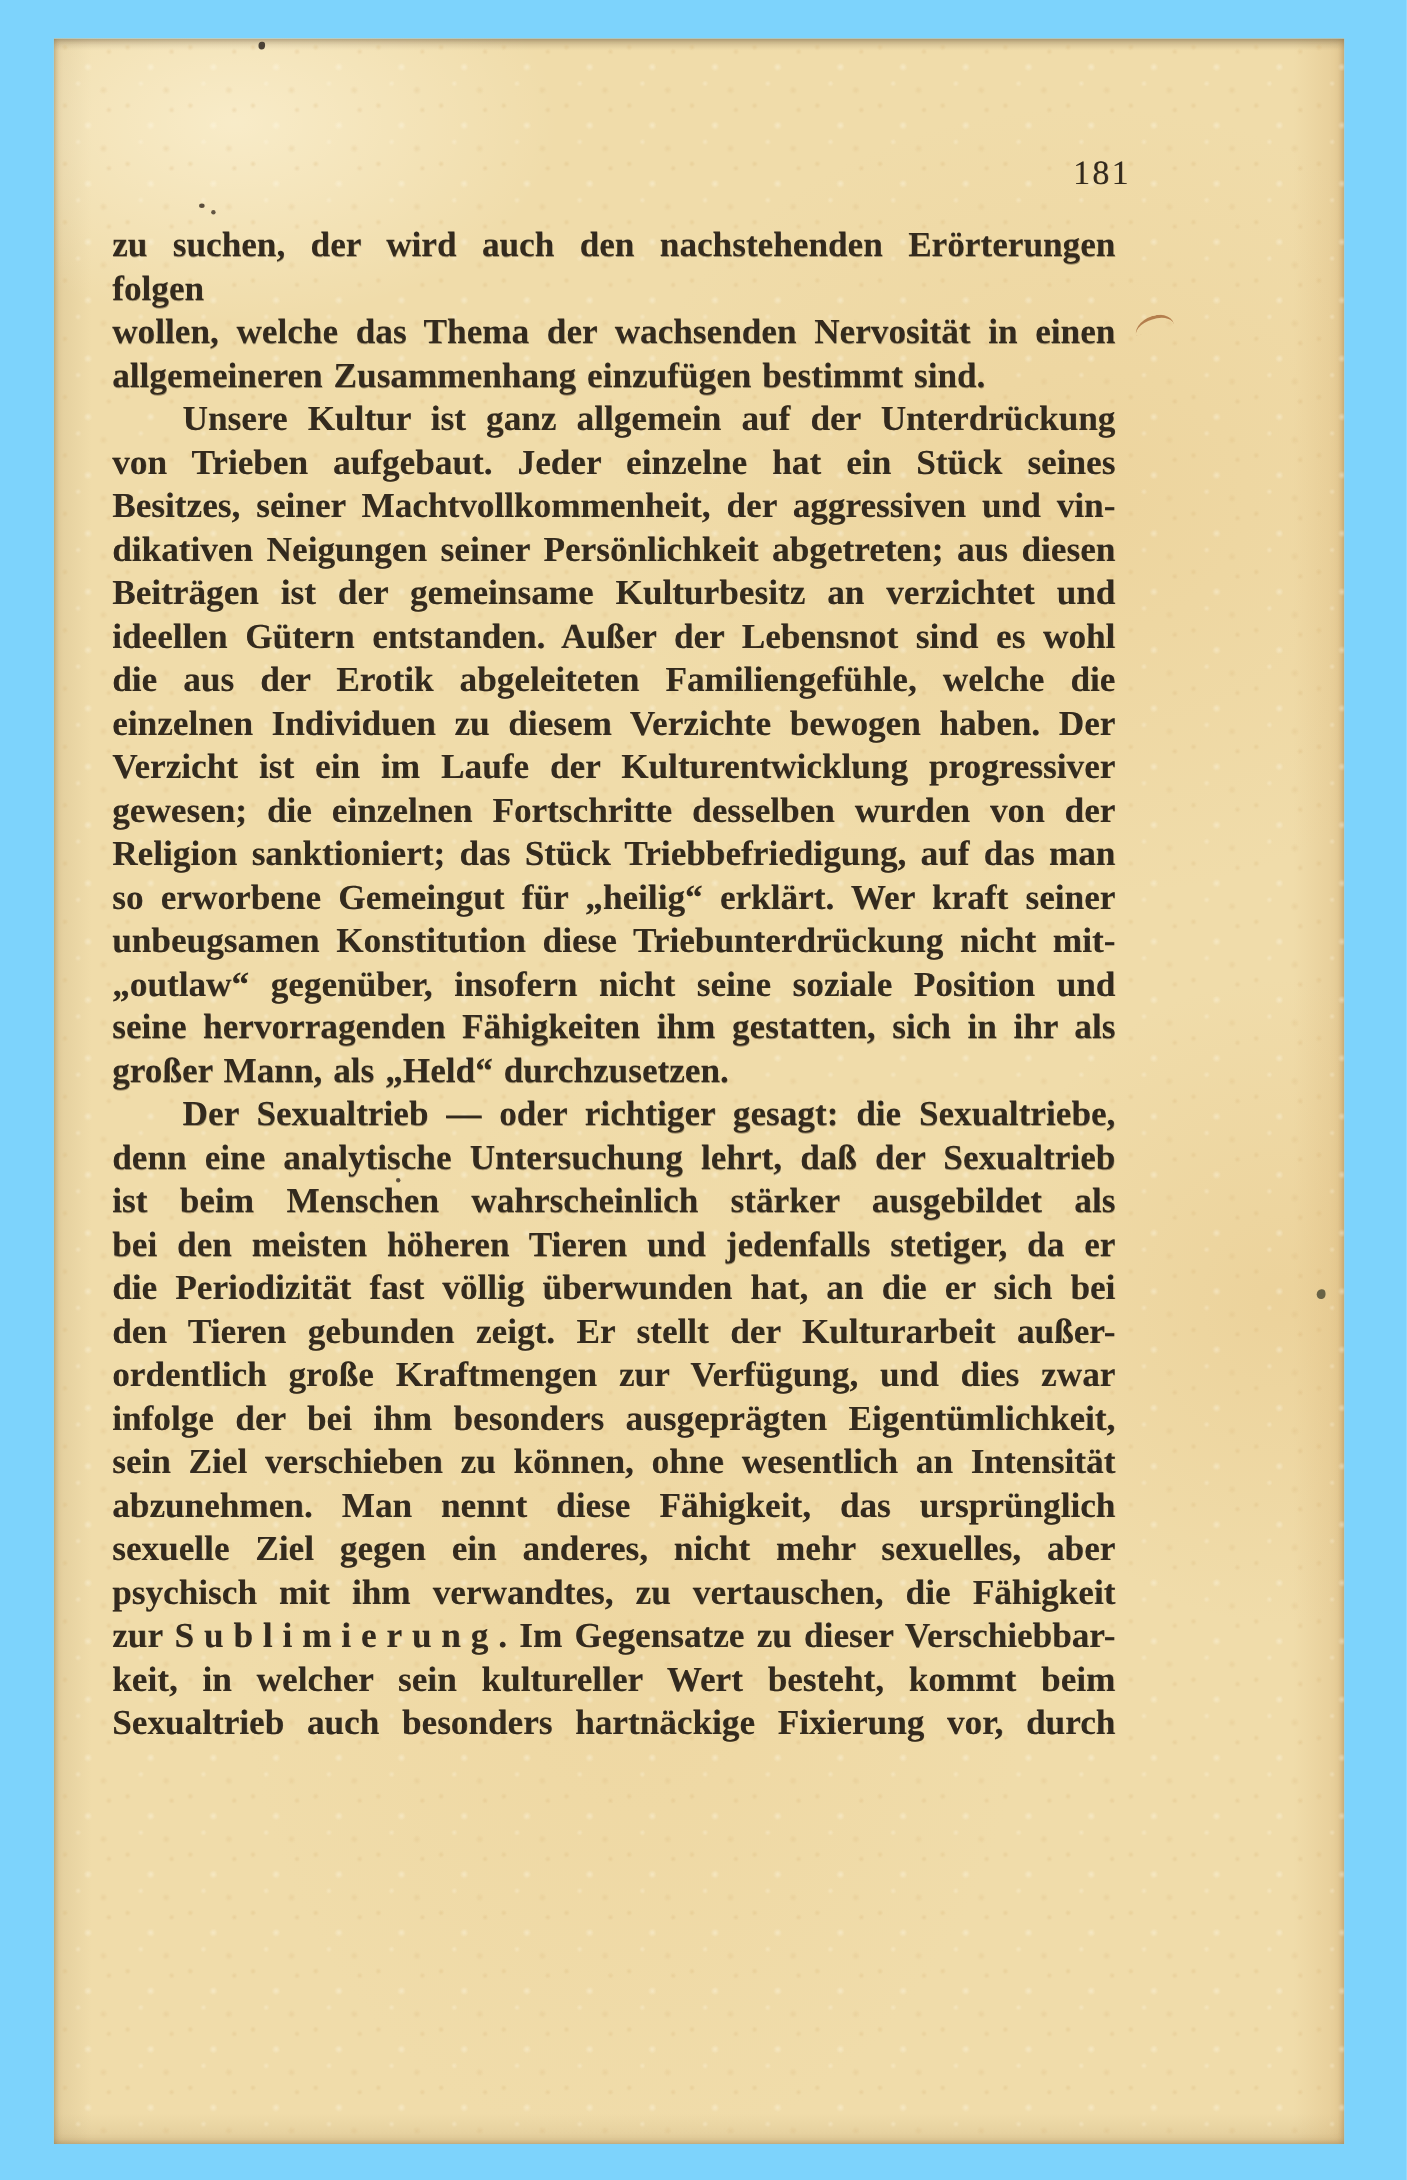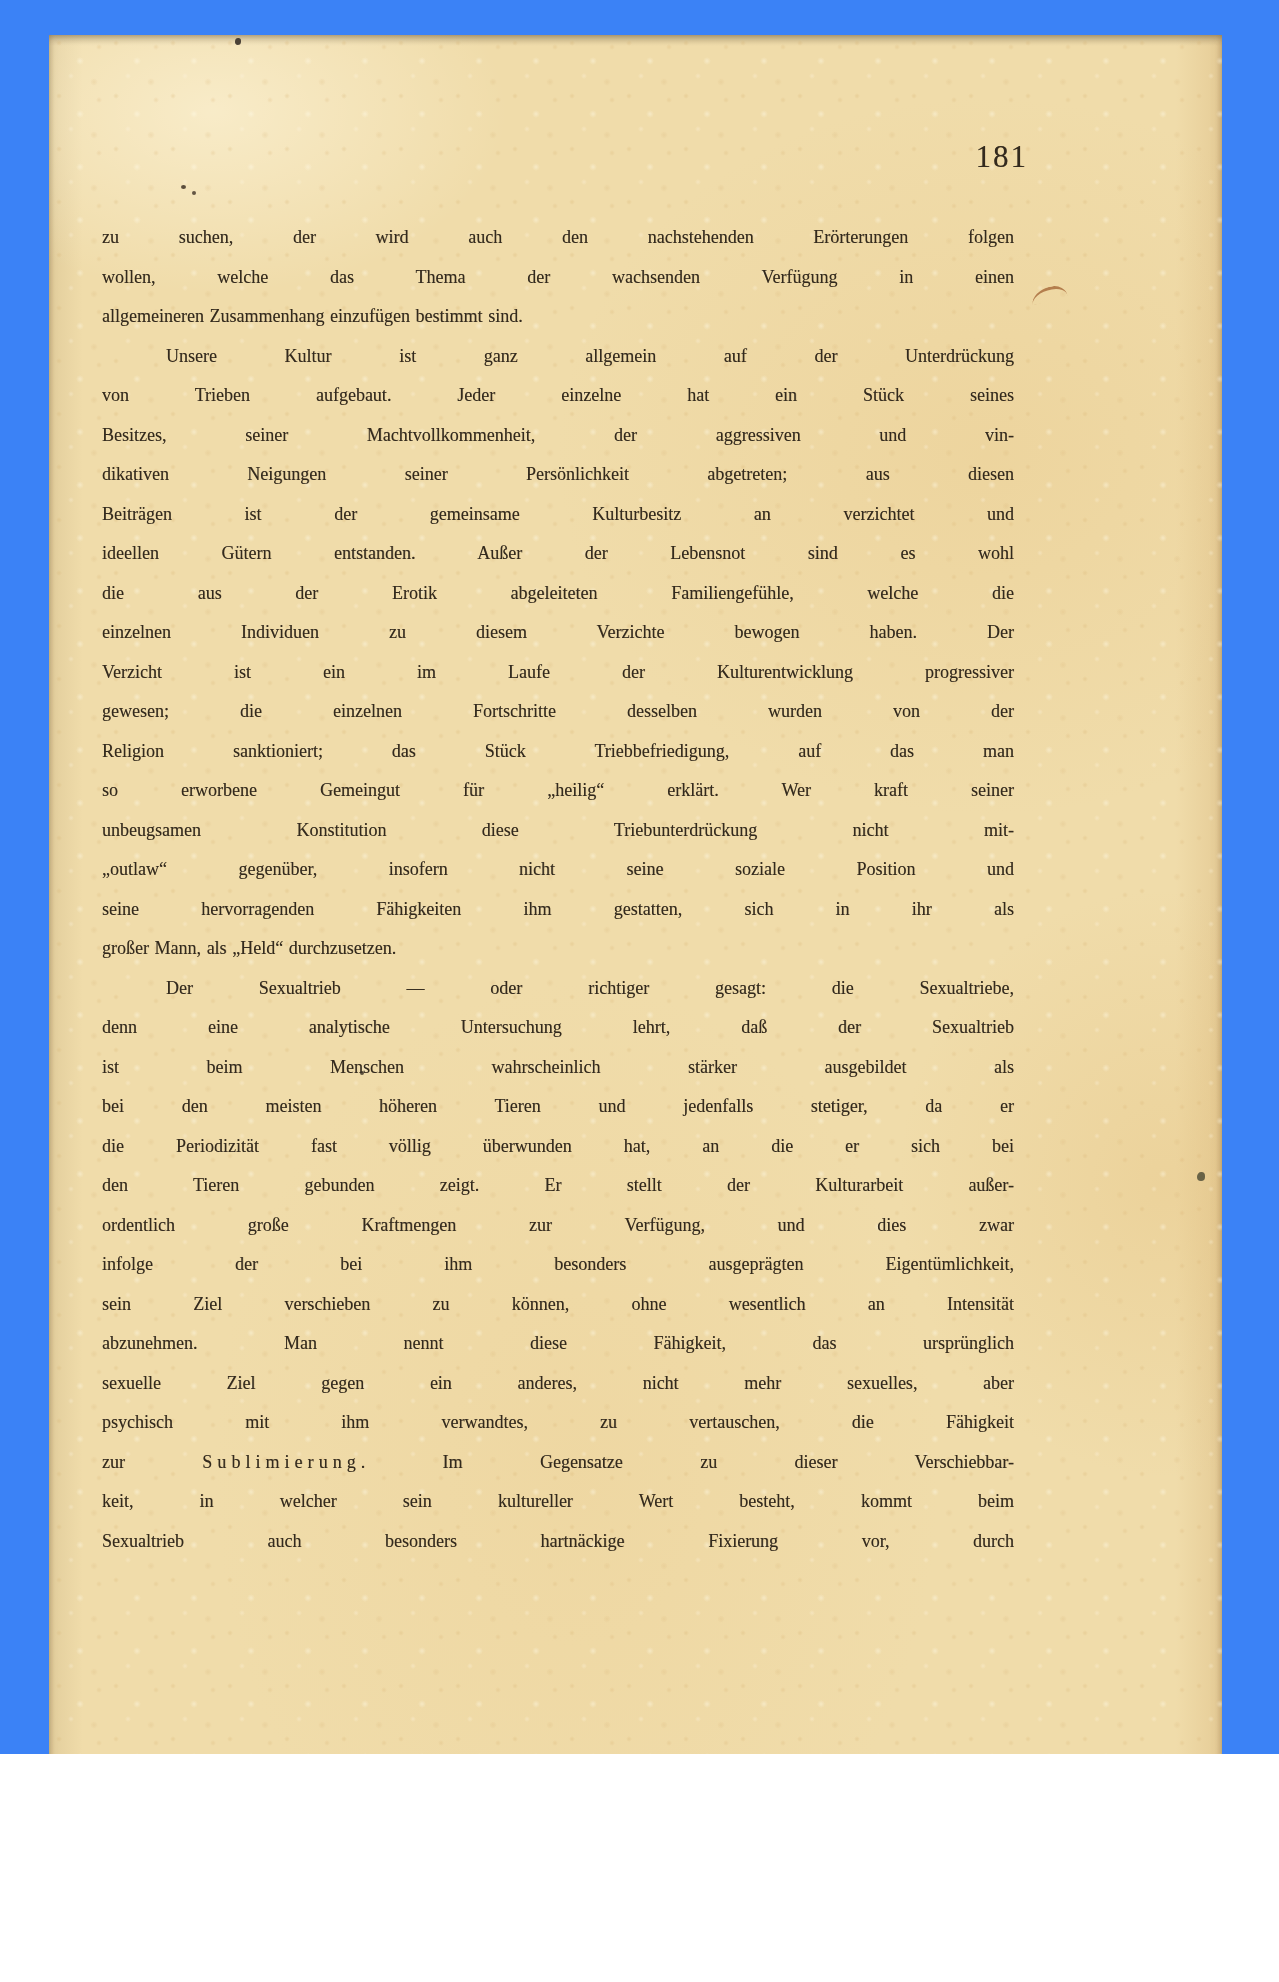--- a/index.html
+++ b/index.html
@@ -3,22 +3,22 @@
 <meta charset="utf-8">
 <style>
   html, body {
     margin: 0;
     padding: 0;
     background: #ffffff;
   }
   .canvas {
     position: relative;
     width: 1279px;
-    height: 1754px;
-    background: #3b82f6;
+    height: 1982px;
+    background: #7dd3fc;
     overflow: hidden;
     font-family: "Liberation Serif", "DejaVu Serif", serif;
   }
   .paper {
     position: absolute;
     left: 49px;
     top: 35px;
     width: 1173px;
     height: 1914px;
     background-color: #f0dcaa;
@@ -58,28 +58,29 @@
     right: 194px;
     z-index: 2;
     font-size: 31px;
     letter-spacing: 2px;
     color: #332a1e;
     text-shadow: 0.3px 0.3px 0 rgba(60,45,25,0.45);
   }
   .text-block {
     position: absolute;
     left: 53px;
-    top: 183px;
+    top: 168px;
     width: 912px;
     z-index: 2;
-    font-size: 18px;
+    font-size: 32px;
     line-height: 39.5px;
     color: #332a1e;
     text-shadow: 0.3px 0.3px 0 rgba(60,45,25,0.42);
     word-spacing: 0.06em;
+    font-weight: bold;
   }
   .para { margin: 0; }
   .line { }
   .line.just {
     text-align: justify;
     text-align-last: justify;
   }
   .line.indent { padding-left: 64px; }
   .sperr { letter-spacing: 0.28em; }
 
@@ -115,21 +116,21 @@
 </head>
 <body>
 
 <div class="canvas">
   <div class="paper">
     <div class="folio">181</div>
 
     <div class="text-block">
         <div class="para">
           <div class="line just"><span>zu suchen, der wird auch den nachstehenden Erörterungen folgen</span></div>
-          <div class="line just"><span>wollen, welche das Thema der wachsenden Verfügung in einen</span></div>
+          <div class="line just"><span>wollen, welche das Thema der wachsenden Nervosität in einen</span></div>
           <div class="line"><span>allgemeineren Zusammenhang einzufügen bestimmt sind.</span></div>
         </div>
         <div class="para">
           <div class="line just indent"><span>Unsere Kultur ist ganz allgemein auf der Unterdrückung</span></div>
           <div class="line just"><span>von Trieben aufgebaut. Jeder einzelne hat ein Stück seines</span></div>
           <div class="line just"><span>Besitzes, seiner Machtvollkommenheit, der aggressiven und vin-</span></div>
           <div class="line just"><span>dikativen Neigungen seiner Persönlichkeit abgetreten; aus diesen</span></div>
           <div class="line just"><span>Beiträgen ist der gemeinsame Kulturbesitz an verzichtet und</span></div>
           <div class="line just"><span>ideellen Gütern entstanden. Außer der Lebensnot sind es wohl</span></div>
           <div class="line just"><span>die aus der Erotik abgeleiteten Familiengefühle, welche die</span></div>

